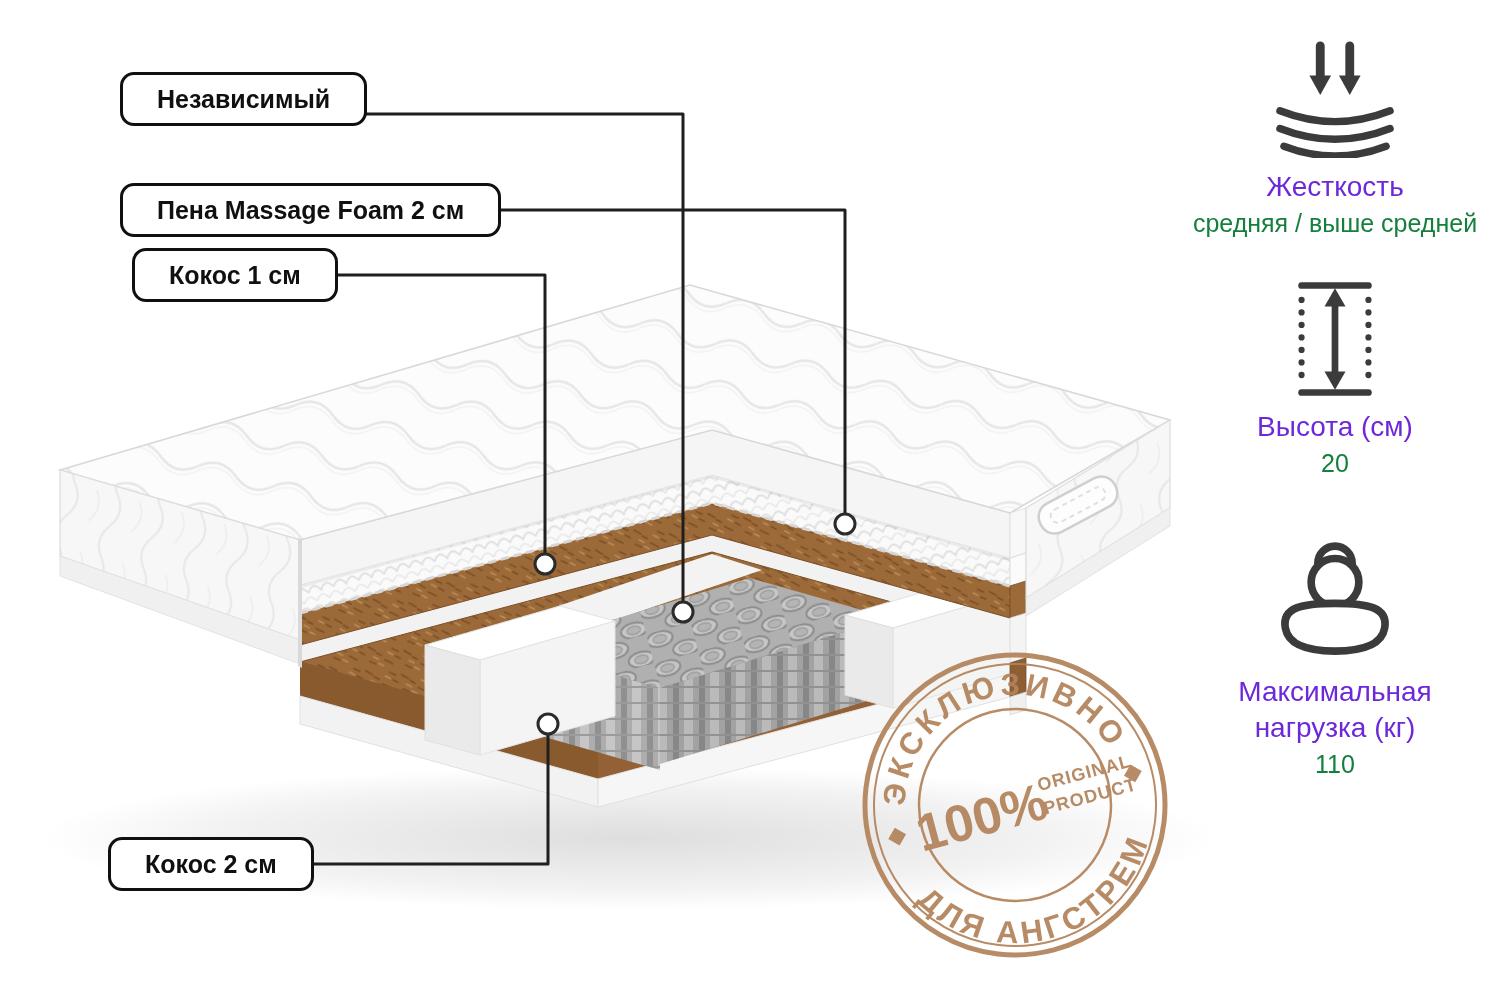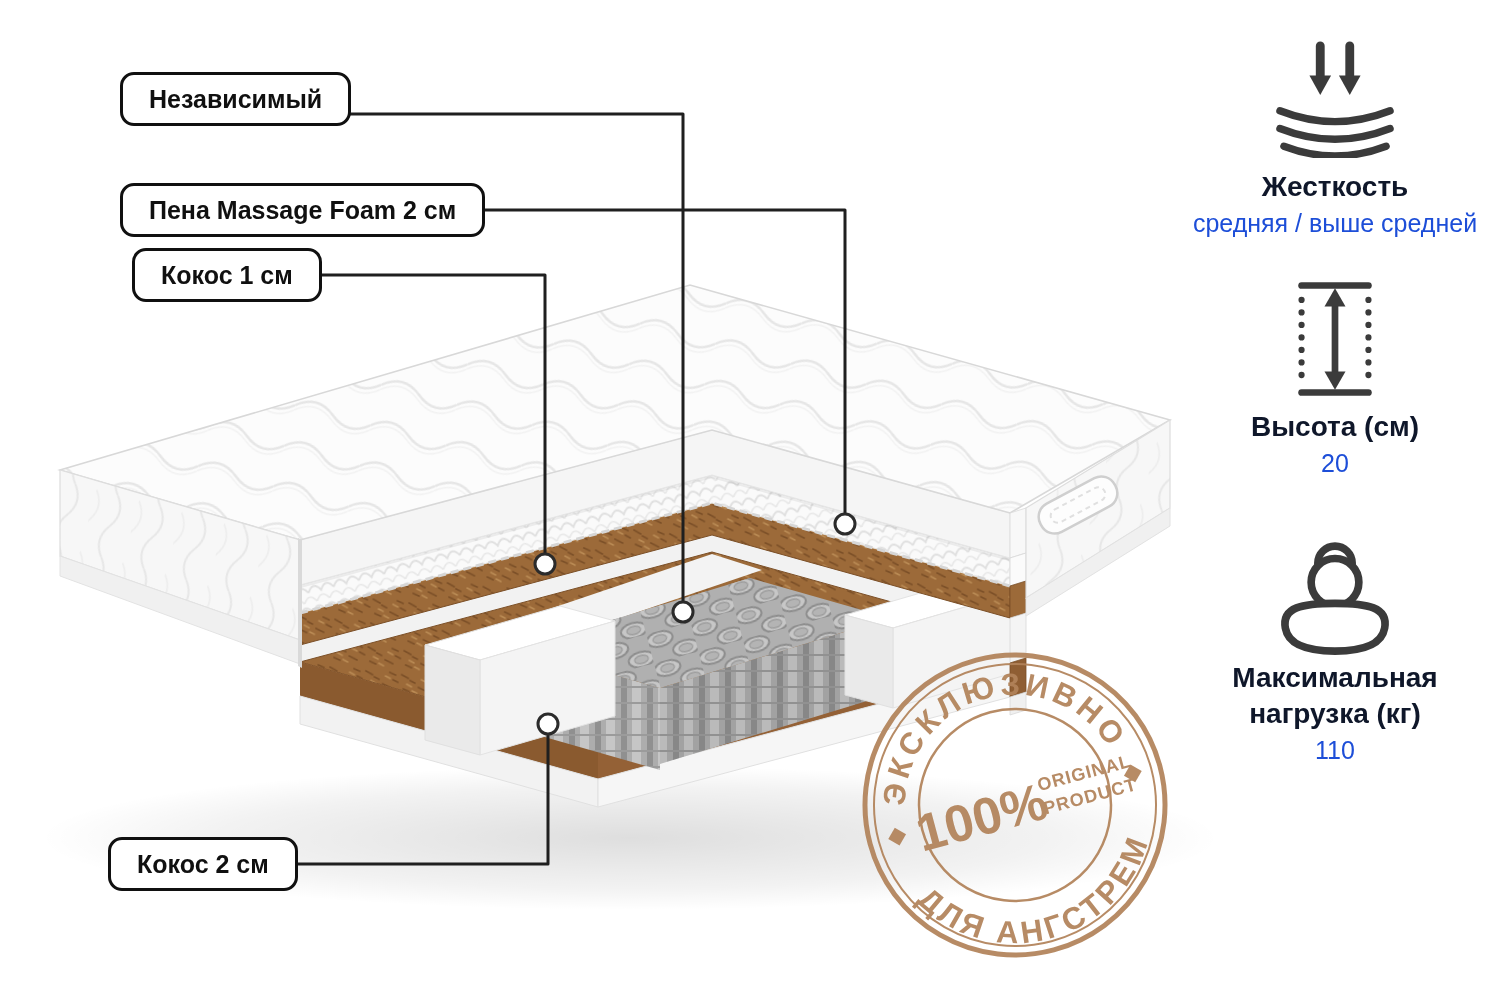--- a/index.html
+++ b/index.html
@@ -1,32 +1,32 @@
 <!DOCTYPE html>
 <html><head>
 <meta charset="utf-8">
 <style>
   html,body{margin:0;padding:0;background:#ffffff;}
   body{width:1500px;height:1000px;overflow:hidden;font-family:"Liberation Sans","DejaVu Sans",sans-serif;}
   .stage{position:relative;width:1500px;height:1000px;background:#ffffff;}
   .art{position:absolute;left:0;top:0;}
   .callout{
     position:absolute;background:#ffffff;border:3px solid #101010;border-radius:14px;
-    padding:8px 26px;font-size:25px;font-weight:700;color:#101010;line-height:1.28;
+    padding:8px 34px;font-size:25px;font-weight:700;color:#101010;line-height:1.28;
     white-space:nowrap;z-index:5;
   }
   .specs{
     position:absolute;left:1160px;top:40px;width:350px;display:flex;flex-direction:column;
     align-items:center;text-align:center;color:#1c1c1c;z-index:4;
   }
   .spec{display:flex;flex-direction:column;align-items:center;}
   .spec + .spec{margin-top:42px;}
-  .spec-title{font-weight:700;font-size:28px;margin-top:13px;color:#0f172a;}
-  .spec-title.tight{margin-top:2px;}
-  .spec-value{font-size:25px;margin-top:6px;color:#1d4ed8;white-space:nowrap;}
+  .spec-title{font-weight:400;font-size:28px;margin-top:13px;color:#6d28d9;}
+  .spec-title.tight{margin-top:16px;}
+  .spec-value{font-size:25px;margin-top:6px;color:#15803d;white-space:nowrap;}
 </style>
 </head>
 <body>
 
 <div class="stage">
 
   <svg class="art" width="1500" height="1000" viewBox="0 0 1500 1000">
     <defs>
       <radialGradient id="shadowGrad" cx="50%" cy="50%" r="50%">
         <stop offset="0%" stop-color="rgba(0,0,0,0.13)"></stop>

